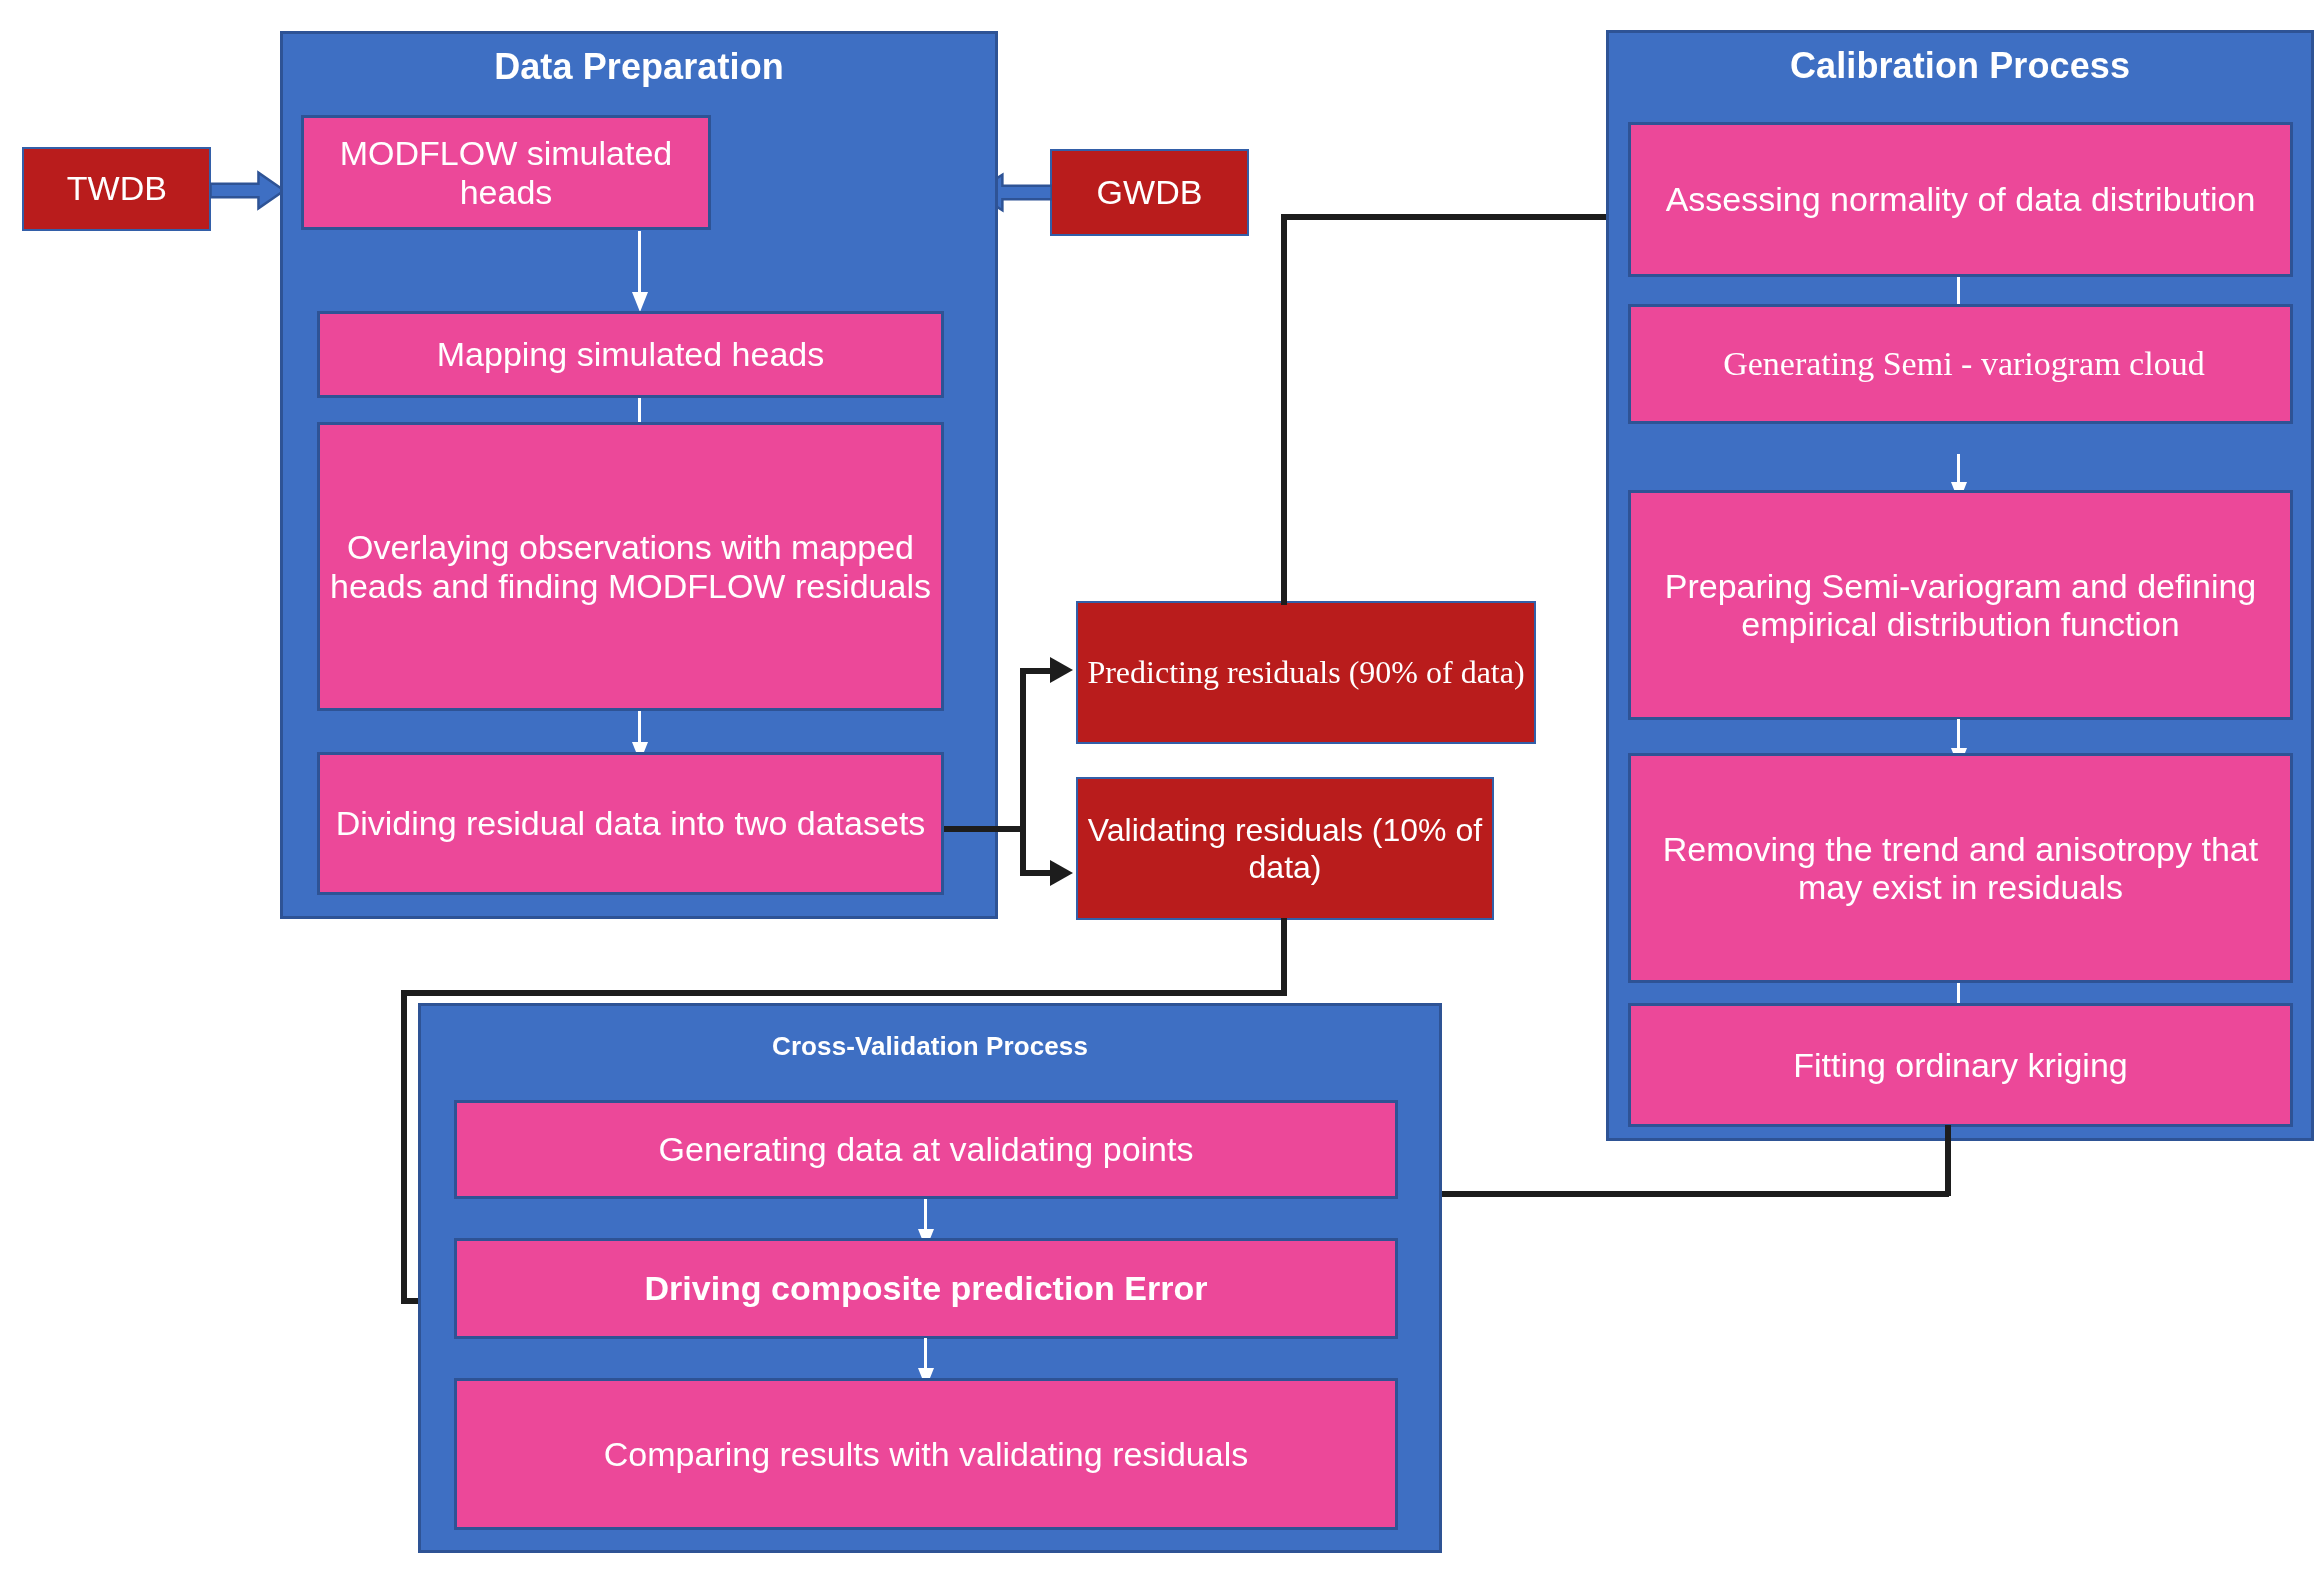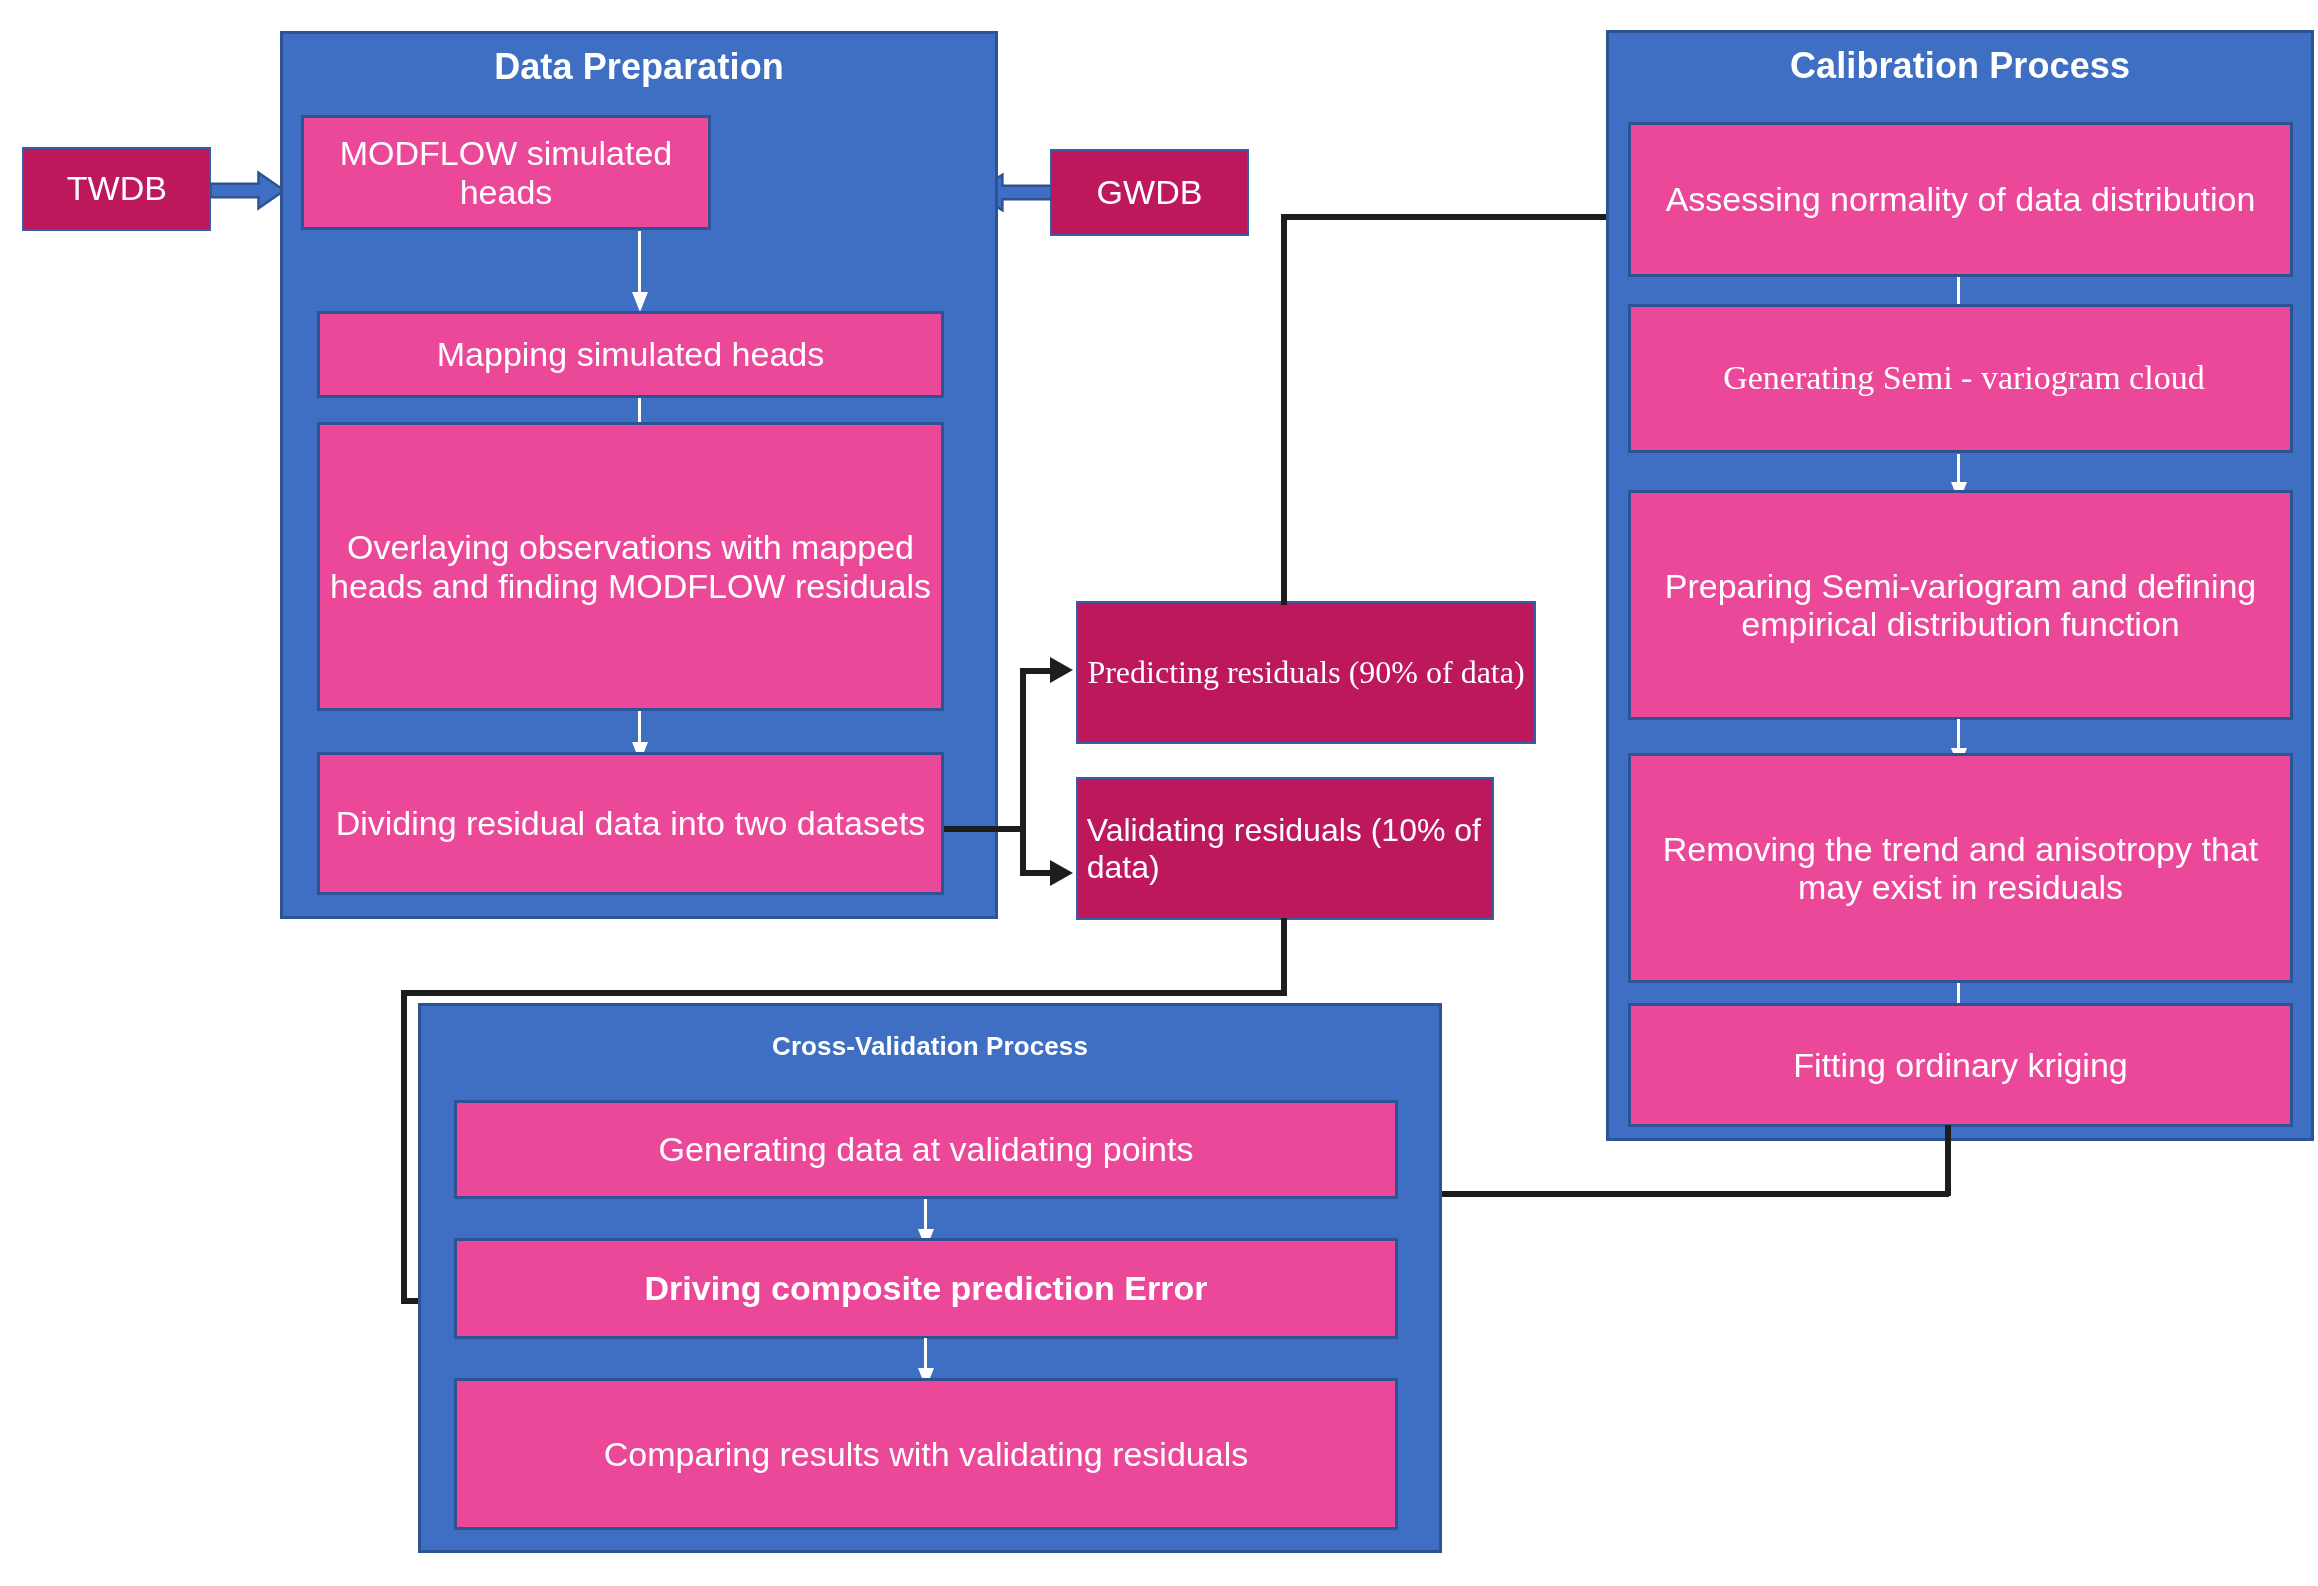--- a/index.html
+++ b/index.html
@@ -15,23 +15,23 @@
                color:#ffffff;font-weight:bold;letter-spacing:0.1px;}
 
   
   .box{position:absolute;background:#ec4899;border:3.1px solid #2E5395;
        box-sizing:border-box;display:flex;align-items:center;
        justify-content:center;text-align:center;color:#ffffff;
        line-height:1.12;padding:2.5px 6.2px;}
   .box span{display:block;width:100%;}
 
   
-  .chip{position:absolute;background:#be185d;border:2.5px solid #335FA8;
+  .chip{position:absolute;background:#b91c1c;border:2.5px solid #335FA8;
         box-sizing:border-box;display:flex;align-items:center;
-        justify-content:center;color:#ffffff;
+        justify-content:center;text-align:center;color:#ffffff;
         line-height:1.15;}
   .wline{position:absolute;background:#ffffff;width:3.1px;}
   .whead{position:absolute;width:0;height:0;
          border-left:8px solid transparent;border-right:8px solid transparent;
          border-top:20px solid #ffffff;}
 
   
   .bl-h{position:absolute;background:#1d1d1d;height:5.6px;}
   .bl-v{position:absolute;background:#1d1d1d;width:5.6px;}
   .bh-left{position:absolute;width:0;height:0;
@@ -126,21 +126,21 @@
   <div class="panel-title" style="left:1606px;top:45px;width:708px;font-size:36px;">
     <span>Calibration Process</span>
   </div>
 
   <div class="box" style="left:1628px;top:122px;width:665px;height:155px;font-size:34px;">
     <span>Assessing normality of data distribution</span>
   </div>
   <div class="wline" style="left:1957px;top:277px;height:40px;"></div>
   <div class="whead" style="left:1951px;top:306px;"></div>
 
-  <div class="box" style="left:1628px;top:304px;width:665px;height:149px;font-size:34px;
+  <div class="box" style="left:1628px;top:304px;width:665px;height:120px;font-size:34px;
               font-family:'Liberation Serif', serif;padding-left:13px;">
     <span>Generating Semi - variogram cloud</span>
   </div>
   <div class="wline" style="left:1957px;top:454px;height:40px;"></div>
   <div class="whead" style="left:1951px;top:482px;"></div>
 
   <div class="box" style="left:1628px;top:490px;width:665px;height:230px;font-size:34px;">
     <span>Preparing Semi-variogram and defining empirical distribution function</span>
   </div>
   <div class="wline" style="left:1957px;top:719px;height:40px;"></div>

